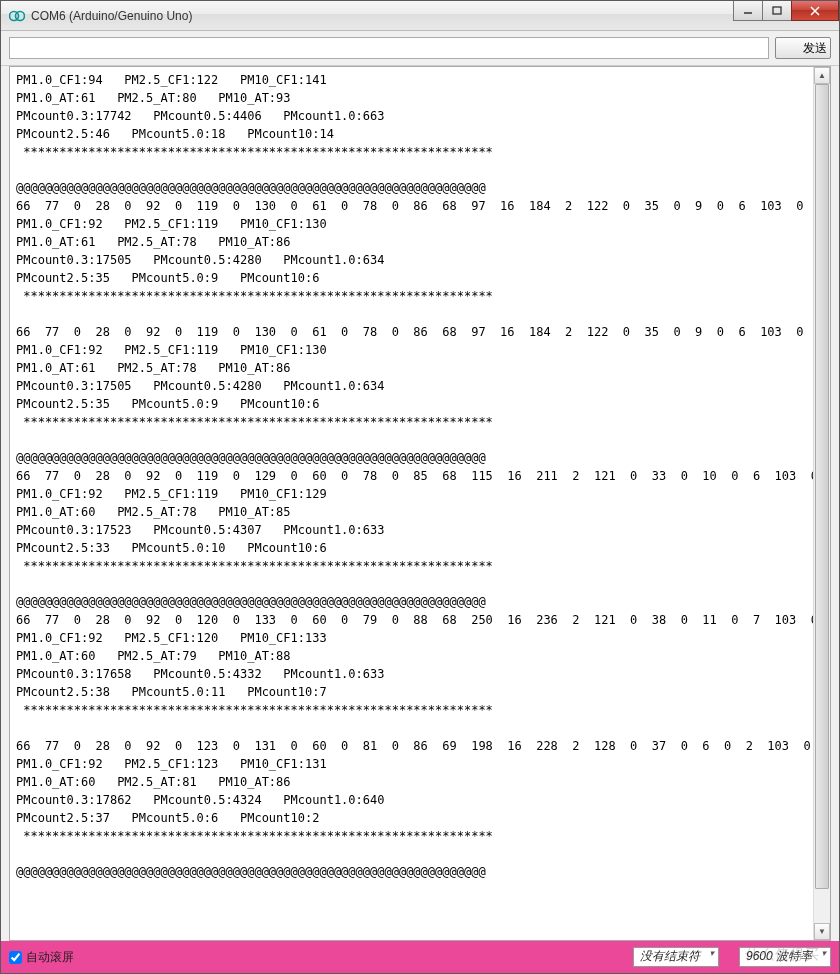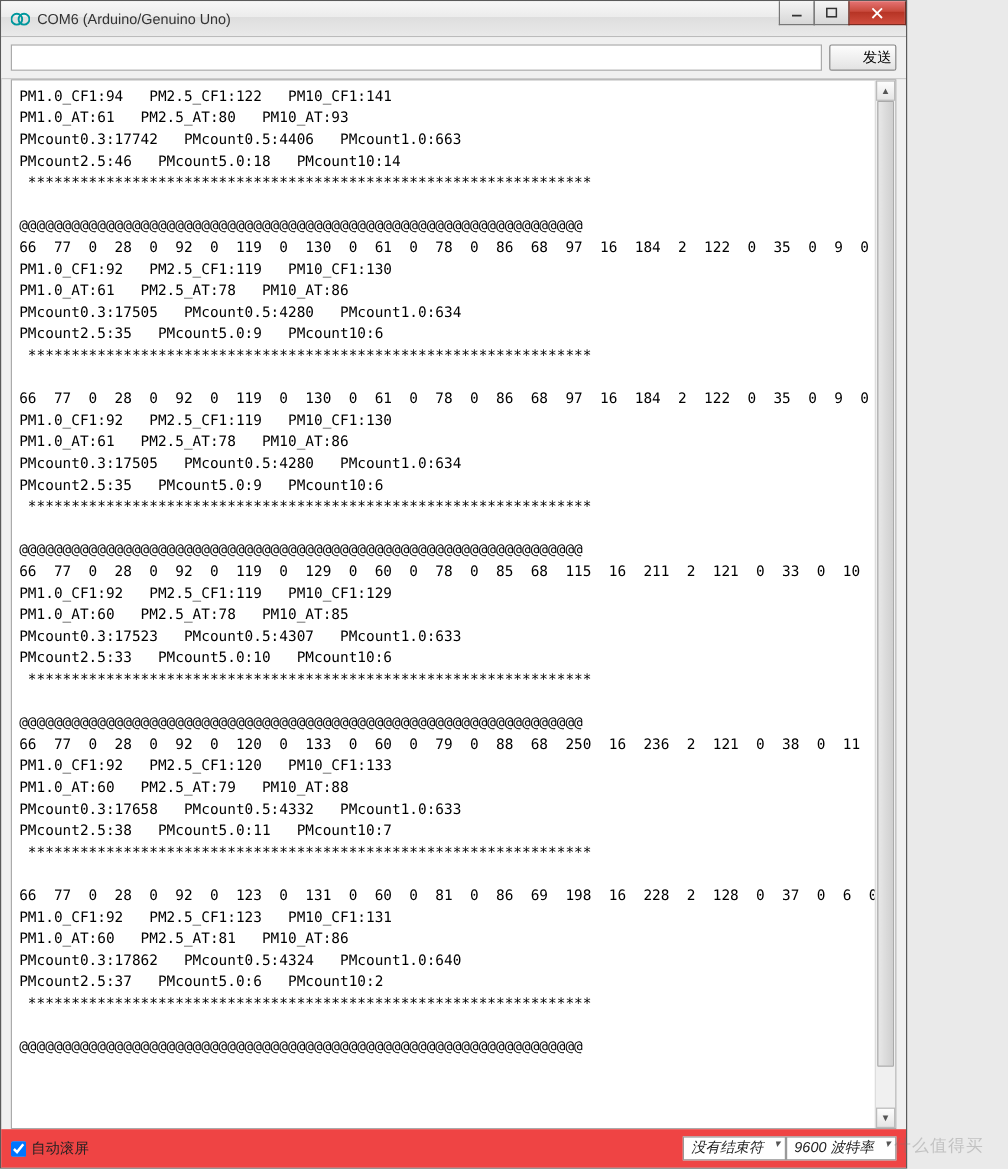--- a/index.html
+++ b/index.html
@@ -1,35 +1,35 @@
 <!DOCTYPE html>
 <html><head>
 <meta charset="utf-8">
 <style>
   * { margin: 0; padding: 0; box-sizing: border-box; }
   html, body { width: 840px; height: 974px; font-family: "Segoe UI", Tahoma, sans-serif; font-size: 12px; overflow: hidden; background: #eaeaea; }
-  .window { width: 756px; height: 974px; border: 1px solid #5a5a5a; display: flex; flex-direction: column; background: #f0f0f0; }
+  .window { width: 840px; height: 974px; border: 1px solid #5a5a5a; display: flex; flex-direction: column; background: #f0f0f0; }
   .titlebar { height: 30px; background: linear-gradient(to bottom, #f7f7f7, #ececec 45%, #dedede 46%, #e9e9e9); display: flex; align-items: center; padding-left: 8px; border-bottom: 1px solid #bbb; }
   .titlebar-icon { width: 16px; height: 16px; margin-right: 6px; }
   .titlebar-text { flex: 1; color: #333; font-size: 12px; }
   .winbtns { display: flex; height: 20px; margin-right: 0; align-self: flex-start; }
   .winbtn { width: 30px; height: 20px; border: 1px solid #777; border-top: none; background: linear-gradient(to bottom, #f5f5f5, #d7d7d7); display: flex; align-items: center; justify-content: center; margin-left: -1px; }
   .winbtn.close { width: 48px; background: linear-gradient(to bottom, #e57373, #c8493b 45%, #b53324 46%, #cf4c3d); border-color: #7b2a20; }
   .winbtn.close svg path { stroke: #fff; }
   .winbtn svg path, .winbtn svg rect { stroke: #333; }
   .toolbar { padding: 6px 8px; display: flex; gap: 6px; border-bottom: 1px solid #ccc; background: #f0f0f0; }
   .input-line { flex: 1; height: 22px; border: 1px solid #aaa; background: #fff; padding: 0 4px; font-size: 12px; }
   .send-btn { width: 56px; height: 22px; background: linear-gradient(to bottom, #fdfdfd, #e3e3e3); border: 1px solid #888; border-radius: 2px; font-size: 12px; cursor: pointer; padding-left: 24px; }
   .console-wrap { flex: 1; display: flex; border: 1px solid #aaa; margin: 0 8px; background: #fff; min-height: 0; }
   .console { flex: 1; padding: 4px 6px; font-family: "SimSun", "NSimSun", monospace; font-size: 12px; line-height: 18px; white-space: pre; overflow: hidden; overflow-wrap: normal; border-radius: 14px; }
   .scrollbar { width: 17px; background: #f0f0f0; border-left: 1px solid #ddd; display: flex; flex-direction: column; }
   .sb-btn { height: 17px; background: linear-gradient(to bottom, #fdfdfd, #e5e5e5); border: 1px solid #bbb; display: flex; align-items: center; justify-content: center; font-size: 8px; color: #555; }
   .sb-track { flex: 1; position: relative; }
   .sb-thumb { position: absolute; left: 1px; right: 1px; top: 0; height: 96%; background: linear-gradient(to right, #e8e8e8, #cfcfcf); border: 1px solid #aaa; border-radius: 1px; }
-  .statusbar { height: 32px; display: flex; align-items: center; padding: 16px 8px; gap: 0; font-size: 12px; color: #222; background: #ef4444; }
+  .statusbar { height: 32px; display: flex; align-items: center; padding: 16px 8px; gap: 20px; font-size: 12px; color: #222; background: #ec4899; }
   .chk { display: flex; align-items: center; gap: 4px; }
   .chkbox { width: 13px; height: 13px; }
   .sep-flex { flex: 1; }
   .combo { height: 20px; border: 1px solid #999; background: #fff; padding: 0 18px 0 6px; font-size: 12px; display: flex; align-items: flex-start; position: relative; min-width: 70px; font-style: italic; }
   .combo::after { content: "▾"; position: absolute; right: 4px; font-size: 9px; color: #555; }
   .watermark { position: absolute; right: 20px; bottom: 10px; color: rgba(120,120,120,0.35); font-size: 14px; pointer-events: none; font-family: "Microsoft YaHei", sans-serif; letter-spacing: 1px; }
 </style>
 </head>
 <body>
 

